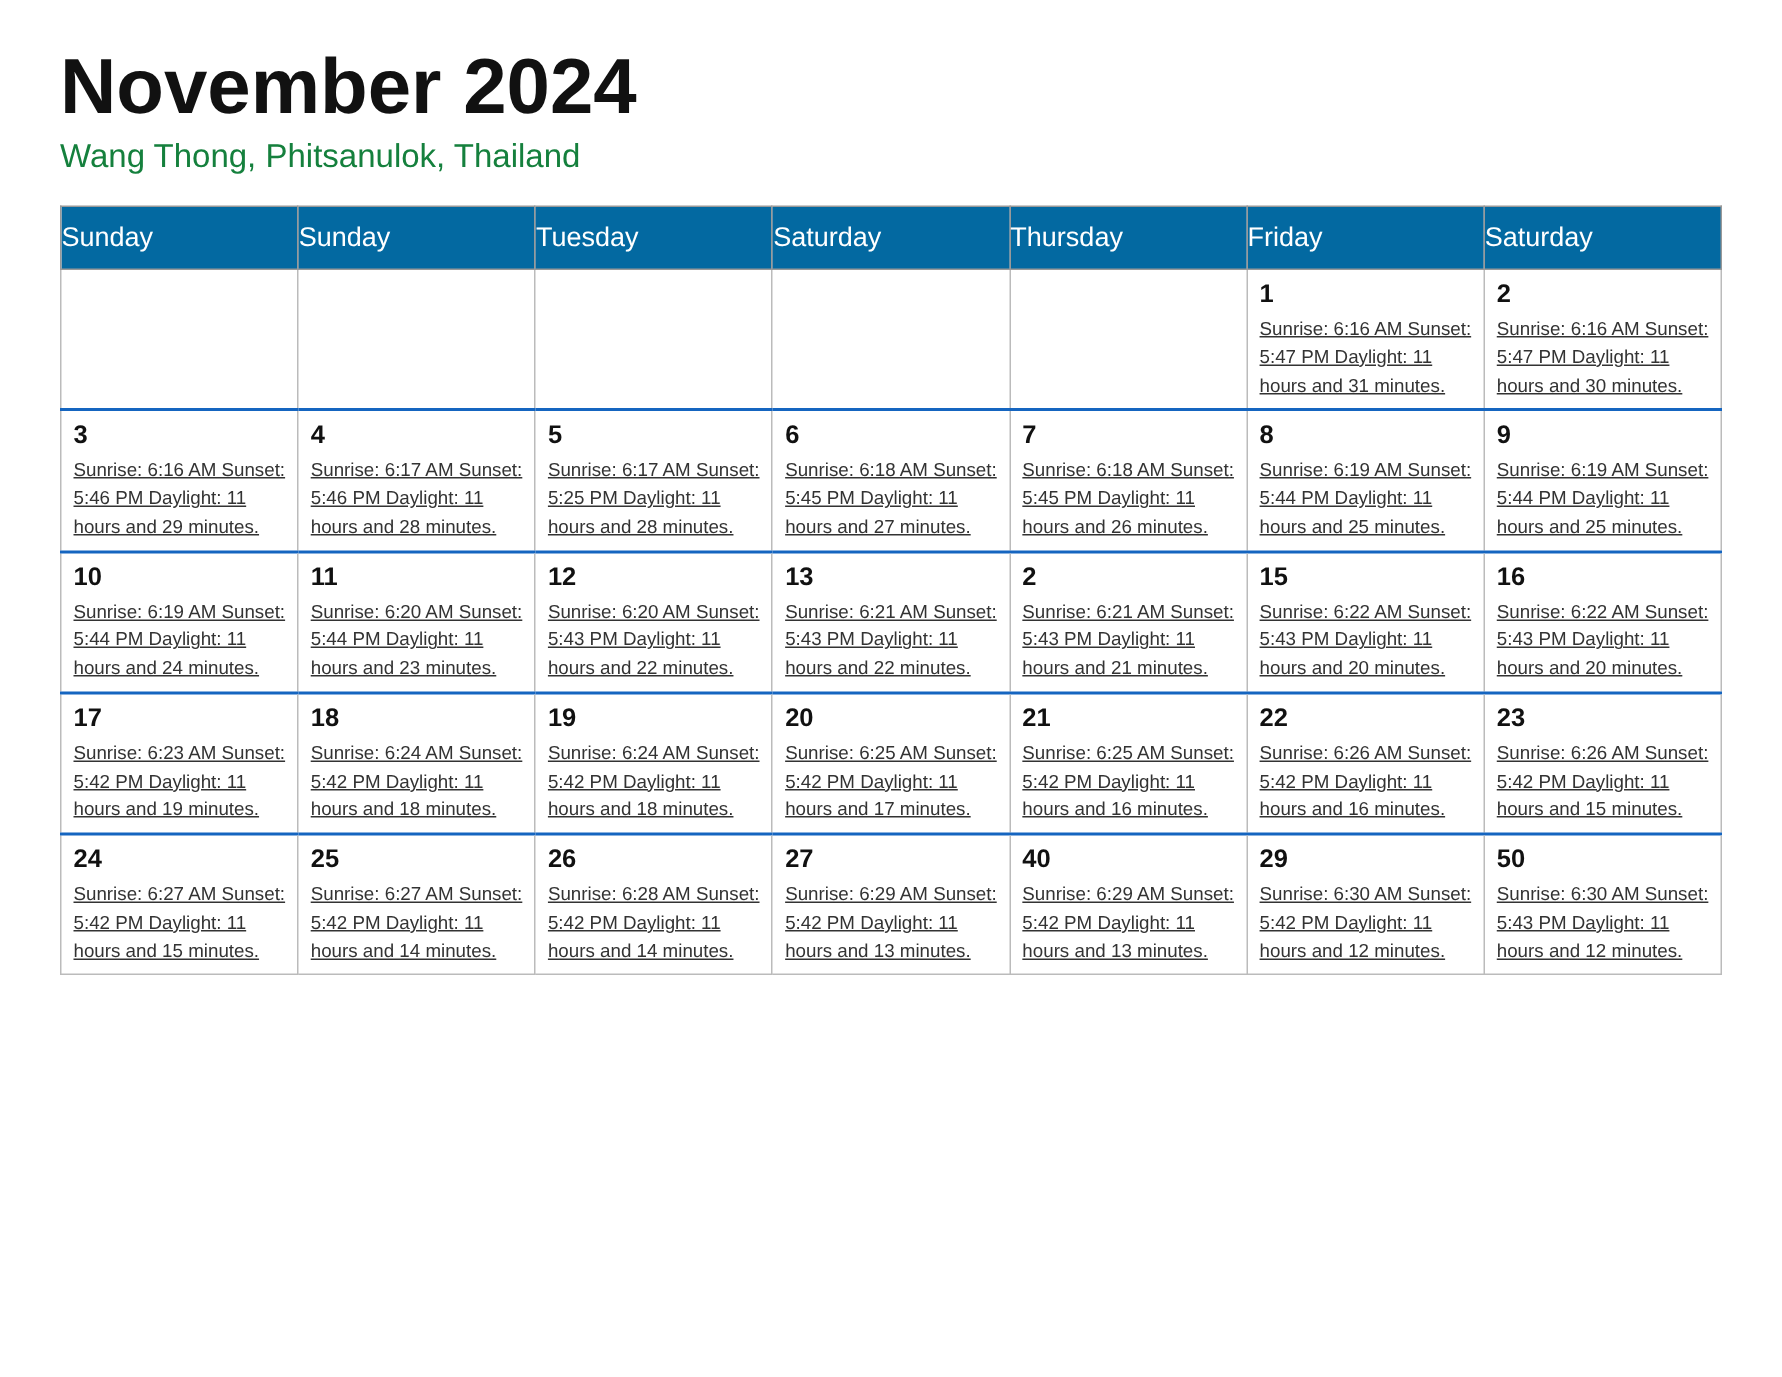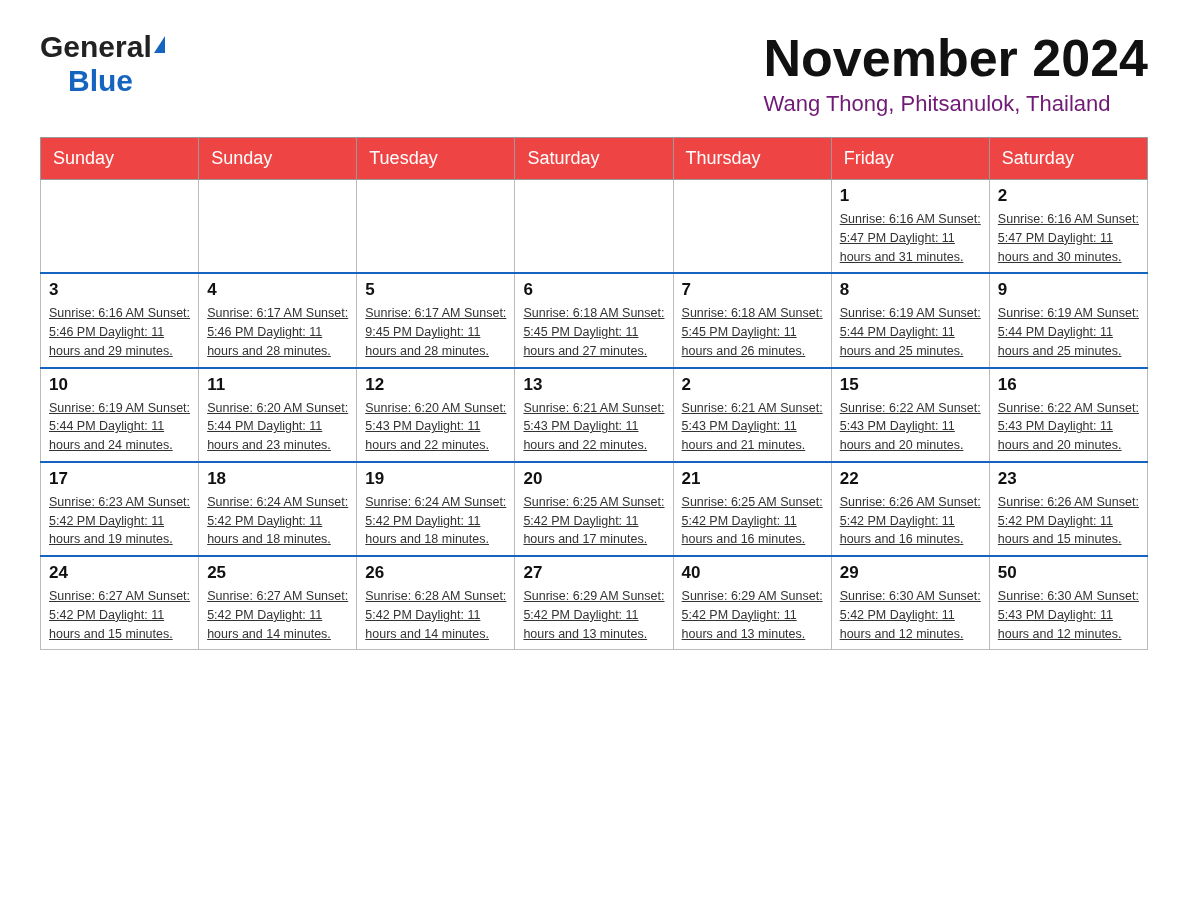--- a/index.html
+++ b/index.html
@@ -23,34 +23,34 @@
     .title-area {
     }
     .month-title {
       font-size: 52px;
       font-weight: bold;
       color: #111;
       line-height: 1.1;
     }
     .location-title {
       font-size: 22px;
-      color: #701a75;
+      color: #15803d;
       margin-top: 4px;
     }
     .calendar-table {
       width: 100%;
       border-collapse: collapse;
       border: 1px solid #999;
     }
     .calendar-table th {
-      background-color: #ef4444;
+      background-color: #0369a1;
       color: #fff;
       font-size: 18px;
       font-weight: normal;
-      padding: 10px 12px;
+      padding: 10px 0;
       text-align: left;
       border: 1px solid #999;
     }
     .calendar-table td {
       vertical-align: top;
       border: 1px solid #bbb;
       padding: 6px 8px;
       width: 14.28%;
       min-height: 110px;
       background: #fff;
@@ -98,29 +98,20 @@
       font-size: 30px;
       font-weight: bold;
       color: #1565c0;
       margin-left: 28px;
     }
   </style>
 </head>
 <body>
 
 <div class="header-area">
-  <div class="logo">
-    <div class="logo-row">
-      <span class="logo-text-general">General</span>
-      <span class="logo-triangle"></span>
-    </div>
-    <div>
-      <span class="logo-text-blue">Blue</span>
-    </div>
-  </div>
   <div class="title-area">
     <div class="month-title">November 2024</div>
     <div class="location-title">Wang Thong, Phitsanulok, Thailand</div>
   </div>
 </div>
 
 <table class="calendar-table">
   <thead>
     <tr>
     <th>Sunday</th>
@@ -165,21 +156,21 @@
         <td>
           <span class="day-number">4</span>
           <div class="day-info">Sunrise: 6:17 AM
 Sunset: 5:46 PM
 Daylight: 11 hours
 and 28 minutes.</div>
         </td>
         <td>
           <span class="day-number">5</span>
           <div class="day-info">Sunrise: 6:17 AM
-Sunset: 9:45 PM
+Sunset: 5:25 PM
 Daylight: 11 hours
 and 28 minutes.</div>
         </td>
         <td>
           <span class="day-number">6</span>
           <div class="day-info">Sunrise: 6:18 AM
 Sunset: 5:45 PM
 Daylight: 11 hours
 and 27 minutes.</div>
         </td>

